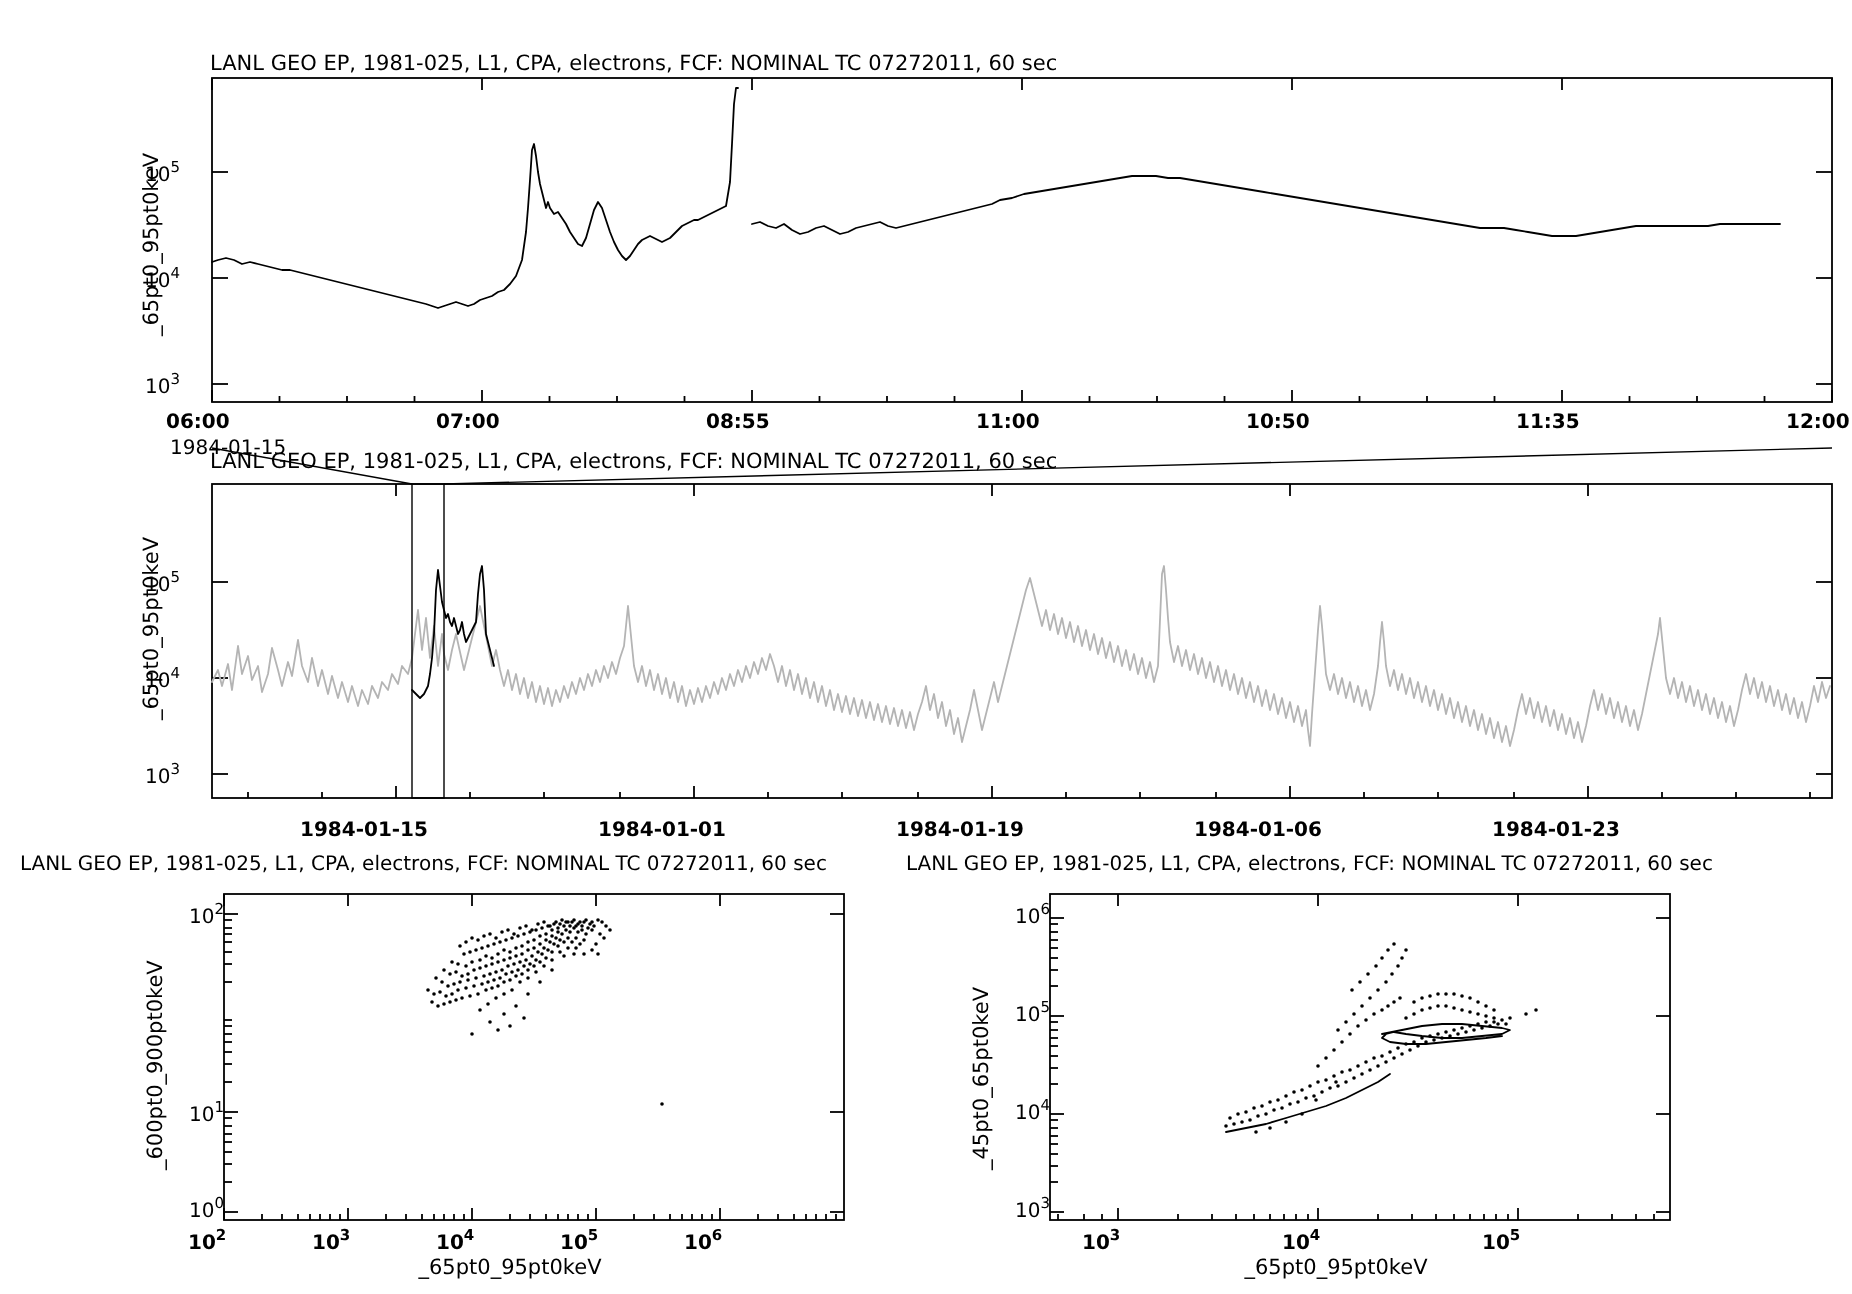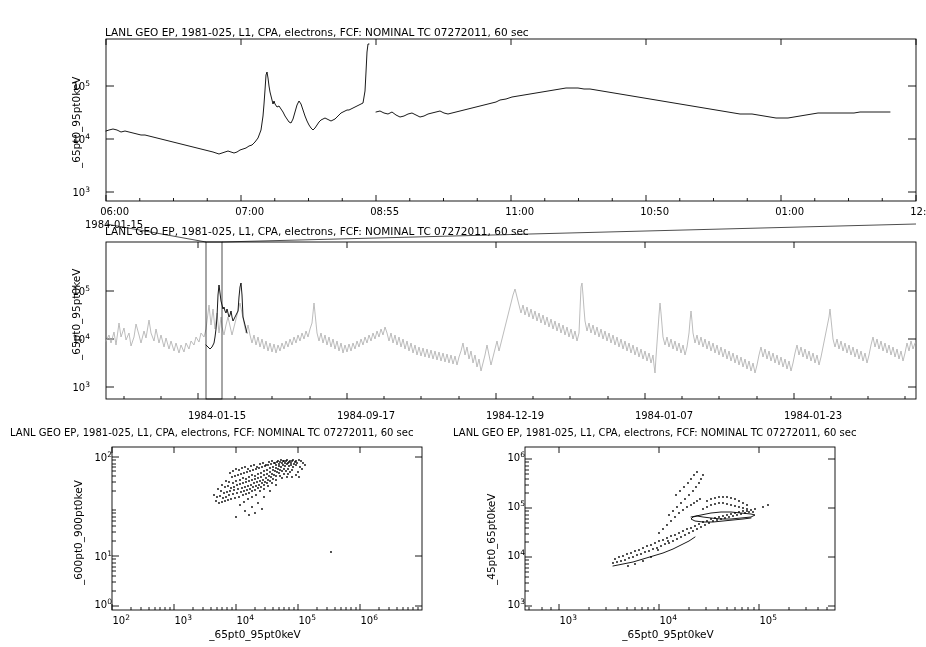--- a/index.html
+++ b/index.html
@@ -46,21 +46,22 @@
     white-space: nowrap;
     text-align: center;
   }
   .tick-label {
     position: absolute;
     font-size: 10px;
     color: #000;
     white-space: nowrap;
   }
   .tick-label.xlab {
-    text-align: right;
+    text-align: left;
+    font-weight: bold;
   }
   .tick-label.ylab {
     text-align: right;
   }
   .sup {
     font-size: 7.5px;
     vertical-align: super;
   }
   svg {
     display: block;
@@ -116,21 +117,21 @@
 
     <div class="tick-label ylab" style="left:58px;top:185px;width:32px;">10<span class="sup">3</span></div>
     <div class="tick-label ylab" style="left:58px;top:132px;width:32px;">10<span class="sup">4</span></div>
     <div class="tick-label ylab" style="left:58px;top:79px;width:32px;">10<span class="sup">5</span></div>
 
     <div class="tick-label xlab" style="left:83px;top:206px;width:46px;">06:00</div>
     <div class="tick-label xlab" style="left:218px;top:206px;width:46px;">07:00</div>
     <div class="tick-label xlab" style="left:353px;top:206px;width:46px;">08:55</div>
     <div class="tick-label xlab" style="left:488px;top:206px;width:46px;">11:00</div>
     <div class="tick-label xlab" style="left:623px;top:206px;width:46px;">10:50</div>
-    <div class="tick-label xlab" style="left:758px;top:206px;width:46px;">01:00</div>
+    <div class="tick-label xlab" style="left:758px;top:206px;width:46px;">11:35</div>
     <div class="tick-label xlab" style="left:893px;top:206px;width:46px;">12:00</div>
 
     <div class="tick-label" style="left:85px;top:219px;">1984-01-15</div>
 
     <svg style="position:absolute;left:0;top:0;" width="926" height="232">
 
       <rect class="frame" x="106" y="39" width="810" height="162"></rect>
 
       <line class="tickmark" x1="106" y1="192" x2="114" y2="192"></line>
       <line class="tickmark" x1="916" y1="192" x2="908" y2="192"></line>
@@ -213,23 +214,23 @@
 
     <div class="plot-title" style="left:105px;top:0px;width:720px;">LANL GEO EP, 1981-025, L1, CPA, electrons, FCF: NOMINAL TC 07272011, 60 sec</div>
 
     <div class="axis-label-y" style="left:70px;top:135px;">_65pt0_95pt0keV</div>
 
     <div class="tick-label ylab" style="left:58px;top:155px;width:32px;">10<span class="sup">3</span></div>
     <div class="tick-label ylab" style="left:58px;top:107px;width:32px;">10<span class="sup">4</span></div>
     <div class="tick-label ylab" style="left:58px;top:59px;width:32px;">10<span class="sup">5</span></div>
 
     <div class="tick-label xlab" style="left:150px;top:185px;width:96px;">1984-01-15</div>
-    <div class="tick-label xlab" style="left:299px;top:185px;width:96px;">1984-09-17</div>
-    <div class="tick-label xlab" style="left:448px;top:185px;width:96px;">1984-12-19</div>
-    <div class="tick-label xlab" style="left:597px;top:185px;width:96px;">1984-01-07</div>
+    <div class="tick-label xlab" style="left:299px;top:185px;width:96px;">1984-01-01</div>
+    <div class="tick-label xlab" style="left:448px;top:185px;width:96px;">1984-01-19</div>
+    <div class="tick-label xlab" style="left:597px;top:185px;width:96px;">1984-01-06</div>
     <div class="tick-label xlab" style="left:746px;top:185px;width:96px;">1984-01-23</div>
 
     <svg style="position:absolute;left:0;top:0;" width="926" height="200">
       <rect class="frame" x="106" y="17" width="810" height="157"></rect>
 
       <line class="tickmark" x1="106" y1="162" x2="114" y2="162"></line>
       <line class="tickmark" x1="916" y1="162" x2="908" y2="162"></line>
       <line class="tickmark" x1="106" y1="114" x2="114" y2="114"></line>
       <line class="tickmark" x1="916" y1="114" x2="908" y2="114"></line>
       <line class="tickmark" x1="106" y1="66" x2="114" y2="66"></line>

